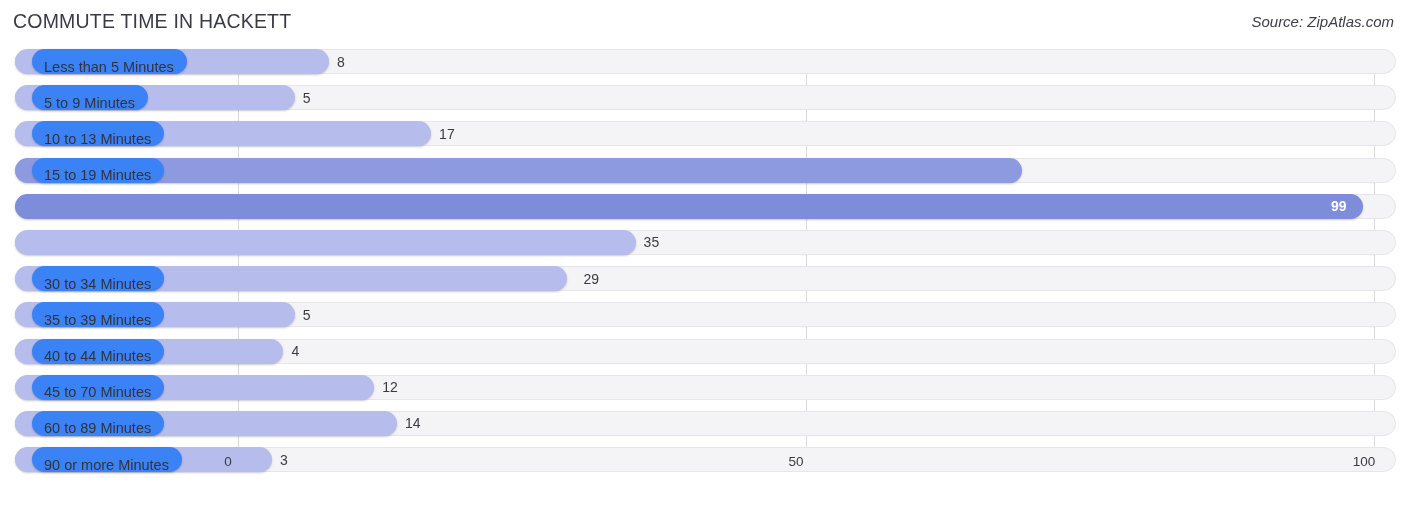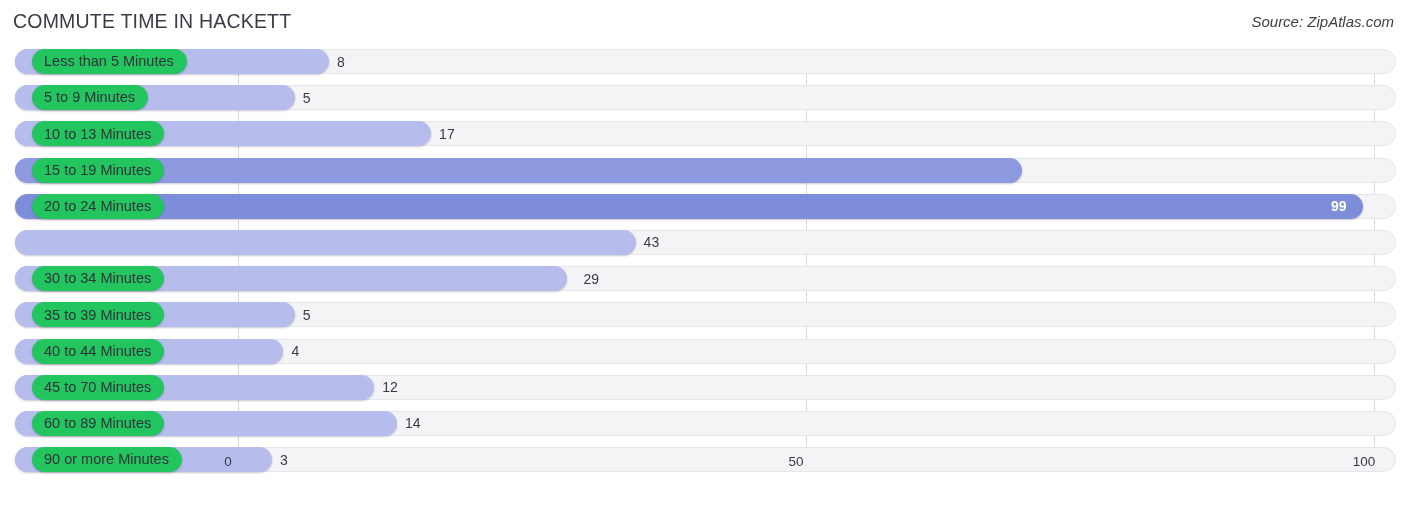--- a/index.html
+++ b/index.html
@@ -100,25 +100,25 @@
     box-sizing: border-box;
     box-shadow: 0 1px 2px rgba(60,60,90,0.28);
   }
 
   
   .pill {
     position: absolute;
     left: 32px;
     top: 5px;
     height: 25px;
-    background: #22c55e;
+    background: #3b82f6;
     border-radius: 13px;
     box-shadow: 0 1px 2px rgba(60,60,90,0.30);
     display: flex;
-    align-items: center;
+    align-items: flex-end;
     padding: 0 13px 0 12px;
     box-sizing: border-box;
     white-space: nowrap;
   }
   .pill-label {
     font-size: 14.5px;
     color: #33333c;
     line-height: 1;
   }
 
@@ -206,29 +206,26 @@
         <div class="track" style="background: rgb(244, 244, 246); border-color: rgb(230, 230, 234);"></div>
         <div class="bar" style="width: 1006.84px; background: rgb(141, 154, 224);"></div>
         <div class="pill">
           <span class="pill-label">15 to 19 Minutes</span>
         </div>
         <div class="value-in" style="left: 975.84px; width: 30px; justify-content: flex-end; color: rgb(255, 255, 255); margin-top: 44px;">69</div>
       </div>
       <div class="row">
         <div class="track" style="background: rgb(244, 244, 246); border-color: rgb(230, 230, 234);"></div>
         <div class="bar" style="width: 1347.64px; background: rgb(126, 141, 217);"></div>
-        <div class="pill">
-          <span class="pill-label">20 to 24 Minutes</span>
-        </div>
         <div class="value-in" style="left: 1316.64px; width: 30px; justify-content: flex-end; color: rgb(255, 255, 255);">99</div>
       </div>
       <div class="row">
         <div class="track" style="background: rgb(244, 244, 246); border-color: rgb(230, 230, 234);"></div>
         <div class="bar" style="width: 620.6px; background: rgb(182, 189, 236);"></div>
-        <div class="value-out" style="left: 643.6px;">43</div>
+        <div class="value-out" style="left: 643.6px;">35</div>
       </div>
       <div class="row">
         <div class="track" style="background: rgb(244, 244, 246); border-color: rgb(230, 230, 234);"></div>
         <div class="bar" style="width: 552.44px; background: rgb(182, 189, 236);"></div>
         <div class="pill">
           <span class="pill-label">30 to 34 Minutes</span>
         </div>
         <div class="value-out" style="left: 575.44px; margin-left: 8px;">29</div>
       </div>
       <div class="row">

